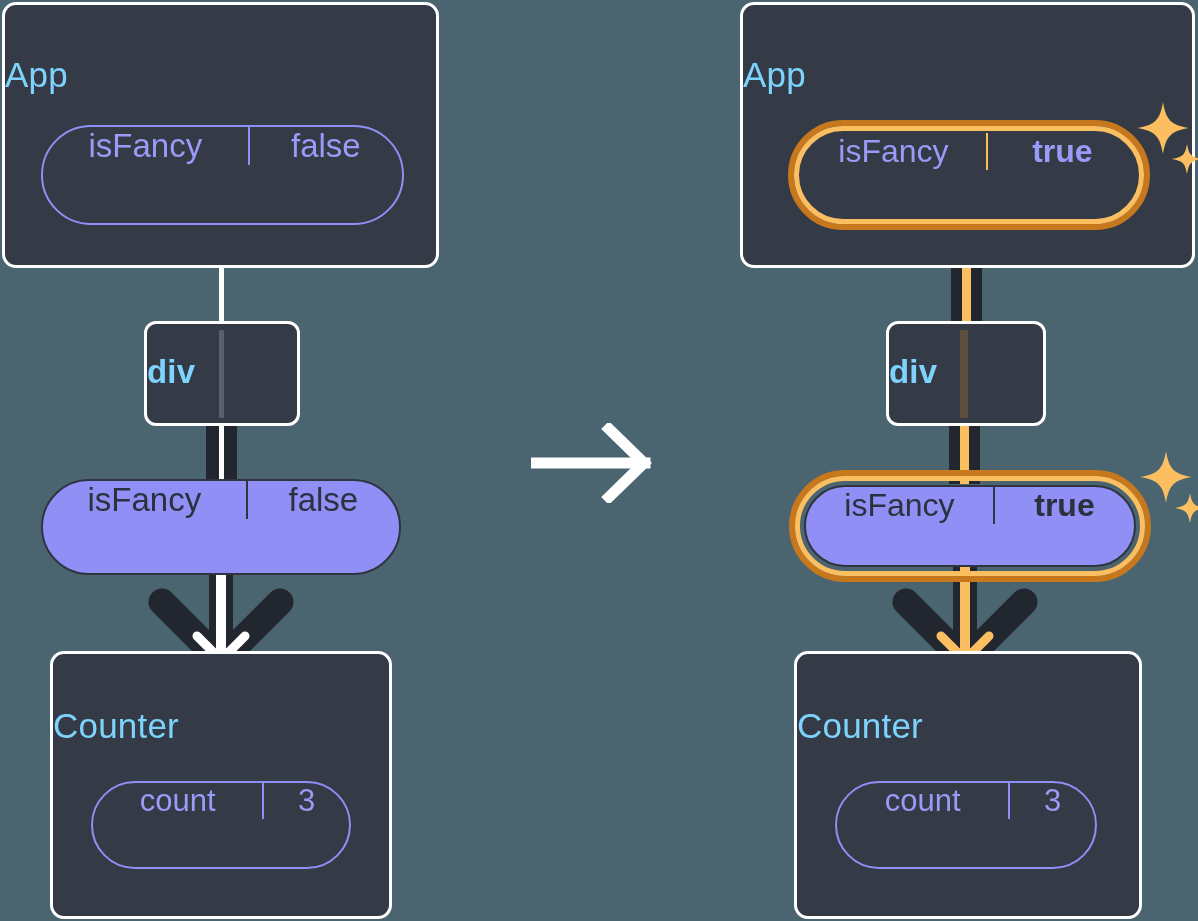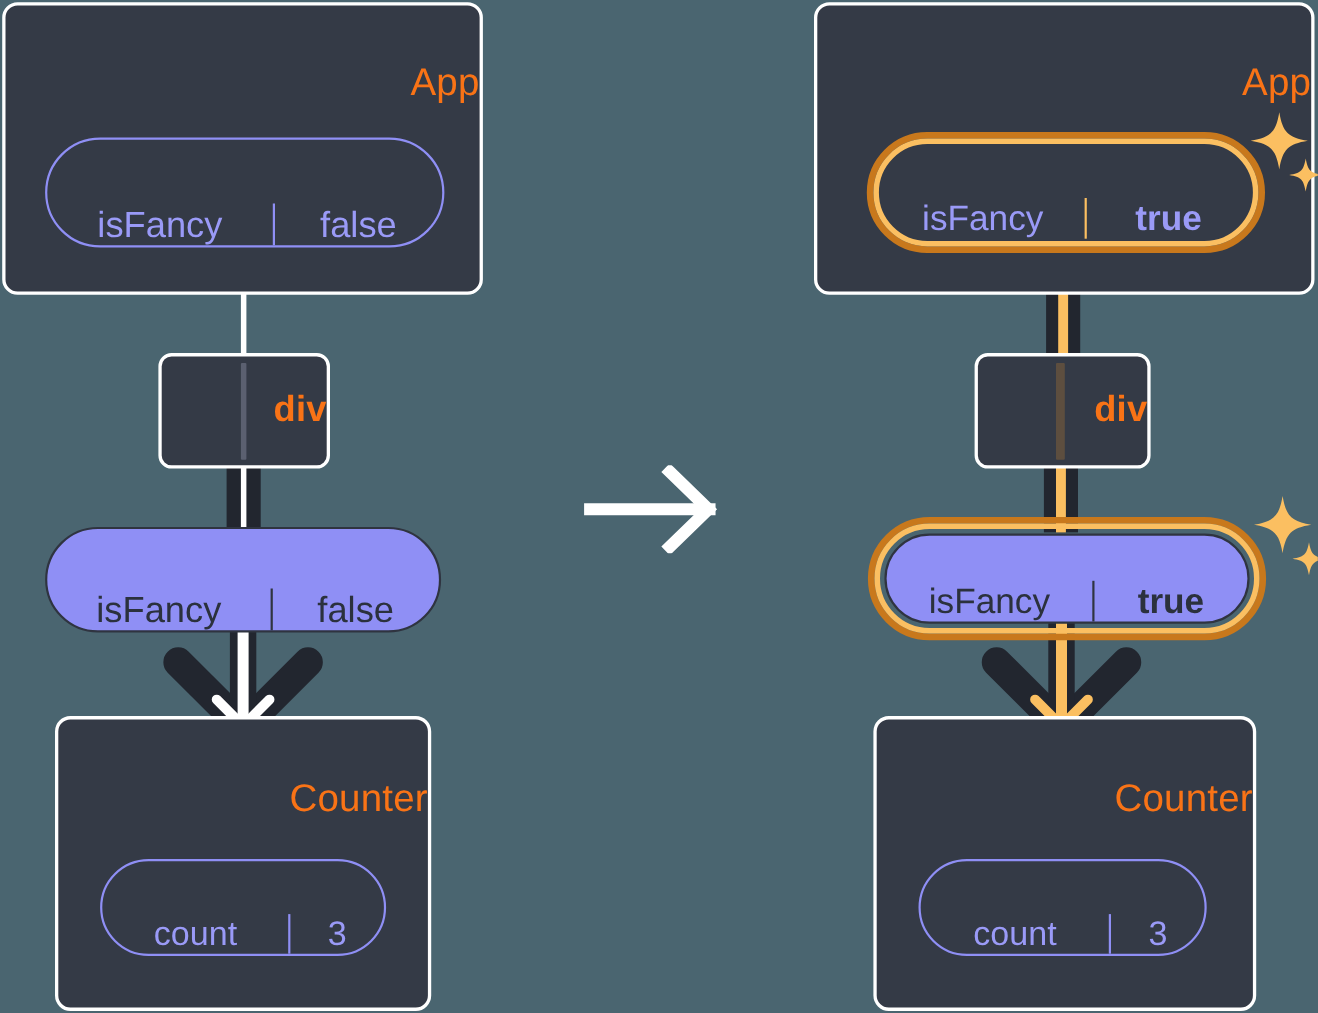--- a/index.html
+++ b/index.html
@@ -30,33 +30,33 @@
     position: absolute;
     background: #343a46;
     border: 3px solid #ffffff;
     border-radius: 14px;
     box-sizing: border-box;
     z-index: 5;
   }
   .node-title {
     position: absolute;
     left: 0; right: 0;
-    text-align: right;
-    color: #f97316;
+    text-align: left;
+    color: #7dd3fc;
     font-size: 35px;
     font-weight: 400;
     letter-spacing: 0.2px;
   }
 
   
   .pill {
     position: absolute;
     box-sizing: border-box;
     display: flex;
-    align-items: flex-end;
+    align-items: flex-start;
     border-radius: 999px;
     z-index: 6;
   }
   .pill .cell {
     display: flex;
     align-items: center;
     justify-content: center;
     box-sizing: border-box;
     white-space: nowrap;
   }

